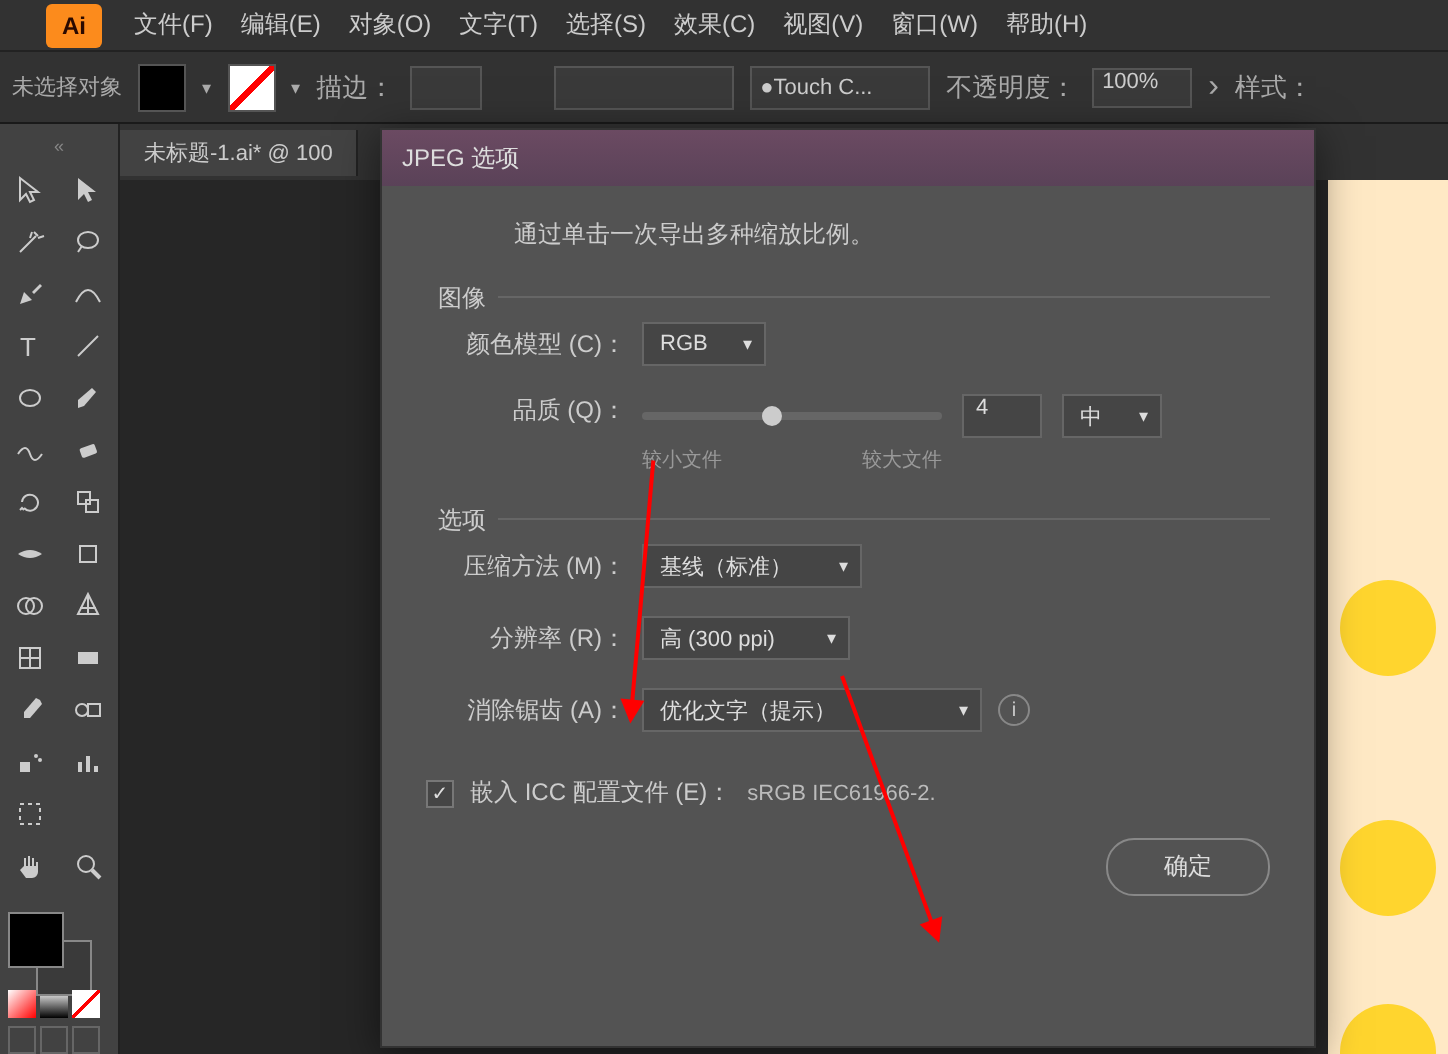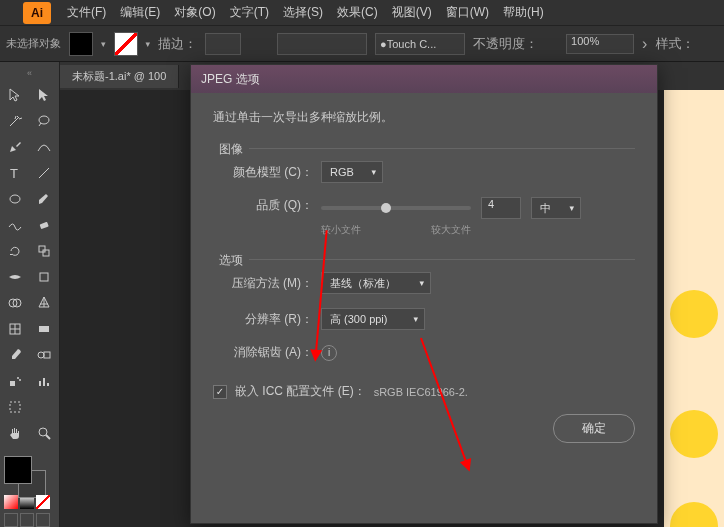--- a/index.html
+++ b/index.html
@@ -10,38 +10,38 @@
 .menu { display: flex; gap: 2px; margin-left: 10px; }
 .menu span { color: #ccc; font-size: 12px; padding: 2px 6px; cursor: pointer; }
 
 .optbar { height: 36px; background: #323232; display: flex; align-items: center; border-bottom: 1px solid #1a1a1a; padding: 0 6px; gap: 8px; }
 .nosel { color: #aaa; font-size: 11px; }
 .swatch { width: 24px; height: 24px; border: 1px solid #555; }
 .swatch.black { background: #000; }
 .swatch.red { background: linear-gradient(135deg, #fff 0%, #fff 45%, red 45%, red 55%, #fff 55%); border: 1px solid #555; }
 .optlbl { color: #aaa; font-size: 13px; }
 .dd { background: #3a3a3a; border: 1px solid #555; height: 22px; display: flex; align-items: center; padding: 0 4px; color: #ccc; font-size: 11px; }
-.optinput { background: #3a3a3a; border: 1px solid #555; height: 20px; width: 68px; color: #ccc; font-size: 11px; padding: 0 4px; margin-left: 20px; }
+.optinput { background: #3a3a3a; border: 1px solid #555; height: 20px; width: 50px; color: #ccc; font-size: 11px; padding: 0 4px; }
 
 .workarea { display: flex; height: calc(100% - 62px); }
 .toolbar { width: 60px; background: #424242; display: flex; flex-direction: column; border-right: 1px solid #222; padding-top: 6px; }
 .toolrow { display: flex; height: 26px; }
 .tool { width: 30px; height: 26px; display: flex; align-items: center; justify-content: center; cursor: pointer; }
 .tool svg { width: 16px; height: 16px; }
 
 .canvas-area { flex: 1; background: #262626; position: relative; }
 .tabs { height: 28px; background: #323232; display: flex; align-items: center; }
 .tab { background: #424242; color: #ccc; font-size: 11px; padding: 4px 12px; border-right: 1px solid #222; }
 .canvas-bg { position: absolute; right: 0; top: 28px; bottom: 0; width: 60px; background: #ffe9c5; }
 .emoji { position: absolute; right: 6px; width: 48px; height: 48px; background: #ffd52e; border-radius: 50%; }
 
 .dialog { position: absolute; left: 190px; top: 64px; width: 468px; height: 460px; background: #535353; border: 1px solid #333; box-shadow: 0 4px 20px rgba(0,0,0,.5); }
 .dlg-title { height: 28px; background: linear-gradient(#6b4a62, #5a4258); color: #ddd; font-size: 12px; padding: 6px 10px; }
 .dlg-body { padding: 16px 22px; color: #ccc; font-size: 12px; }
-.banner { text-align: right; margin-bottom: 18px; display: flex; justify-content: space-between; align-items: center; }
+.banner { text-align: right; margin-bottom: 18px; display: flex; justify-content: space-between; align-items: center; margin-left: 44px; }
 .banner-btn { border: 1px solid #888; border-radius: 12px; padding: 3px 10px; font-size: 11px; color: #ddd; background: transparent; }
 .section { margin-top: 22px; border-top: 1px solid #666; padding-top: 12px; position: relative; }
 .section-title { position: absolute; top: -8px; background: #535353; padding: 0 6px; font-size: 12px; }
 .frow { display: flex; align-items: center; margin-bottom: 14px; gap: 8px; }
 .flabel { width: 100px; text-align: right; font-size: 12px; }
 .select { background: #454545; border: 1px solid #666; height: 22px; padding: 0 22px 0 8px; font-size: 11px; color: #ddd; display: flex; align-items: center; position: relative; }
 .select::after { content: "▾"; position: absolute; right: 6px; font-size: 9px; }
 .qslider { width: 150px; height: 4px; background: #666; position: relative; border-radius: 2px; }
 .qslider .thumb { width: 10px; height: 10px; background: #ccc; border-radius: 50%; position: absolute; top: -3px; left: 60px; }
 .sublabel { font-size: 10px; color: #999; }
@@ -346,20 +346,21 @@
       <div class="frow">
         <span class="flabel">压缩方法 (M)：</span>
         <span class="select" style="width:110px">基线（标准）</span>
       </div>
       <div class="frow">
         <span class="flabel">分辨率 (R)：</span>
         <span class="select" style="width:104px">高 (300 ppi)</span>
       </div>
       <div class="frow">
         <span class="flabel">消除锯齿 (A)：</span>
+        <span class="select" style="width:170px">优化文字（提示）</span>
         <span class="info">i</span>
       </div>
     </div>
 
     <div class="frow" style="margin-top:22px">
       <span class="chk checked"></span>
       <span>嵌入 ICC 配置文件 (E)：</span>
       <span style="font-size:11px;color:#bbb">sRGB IEC61966-2.</span>
     </div>
 

